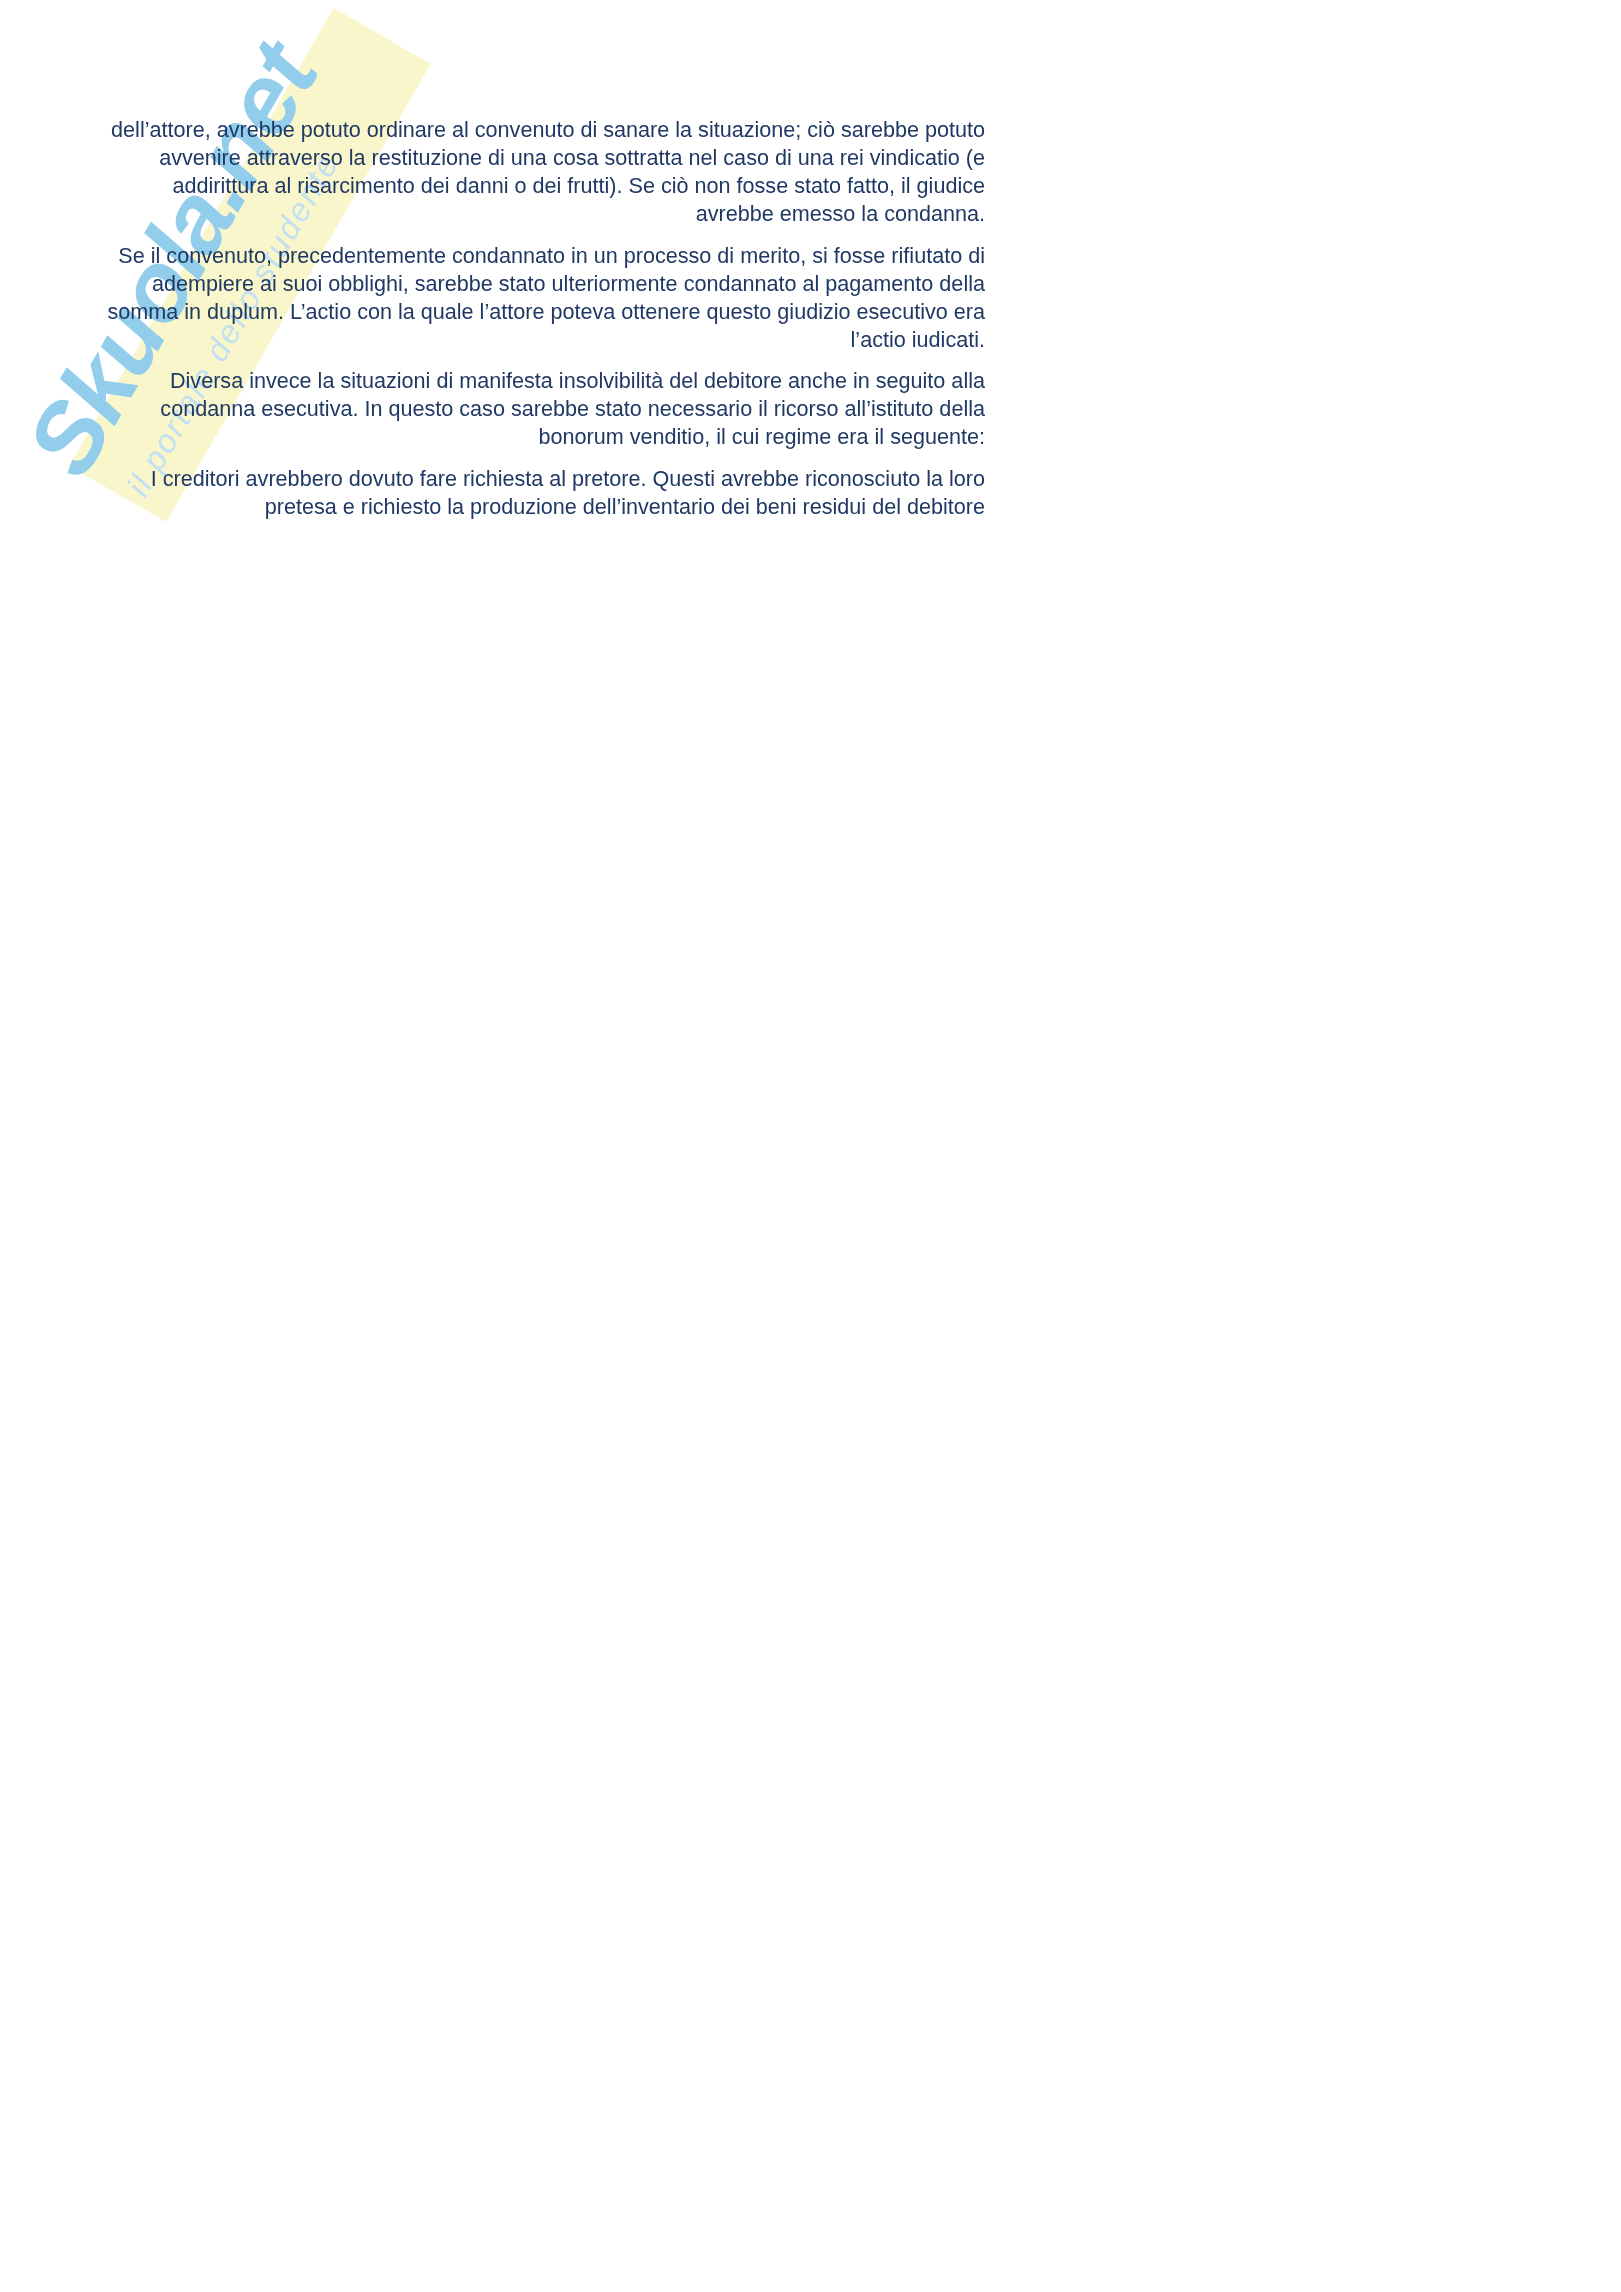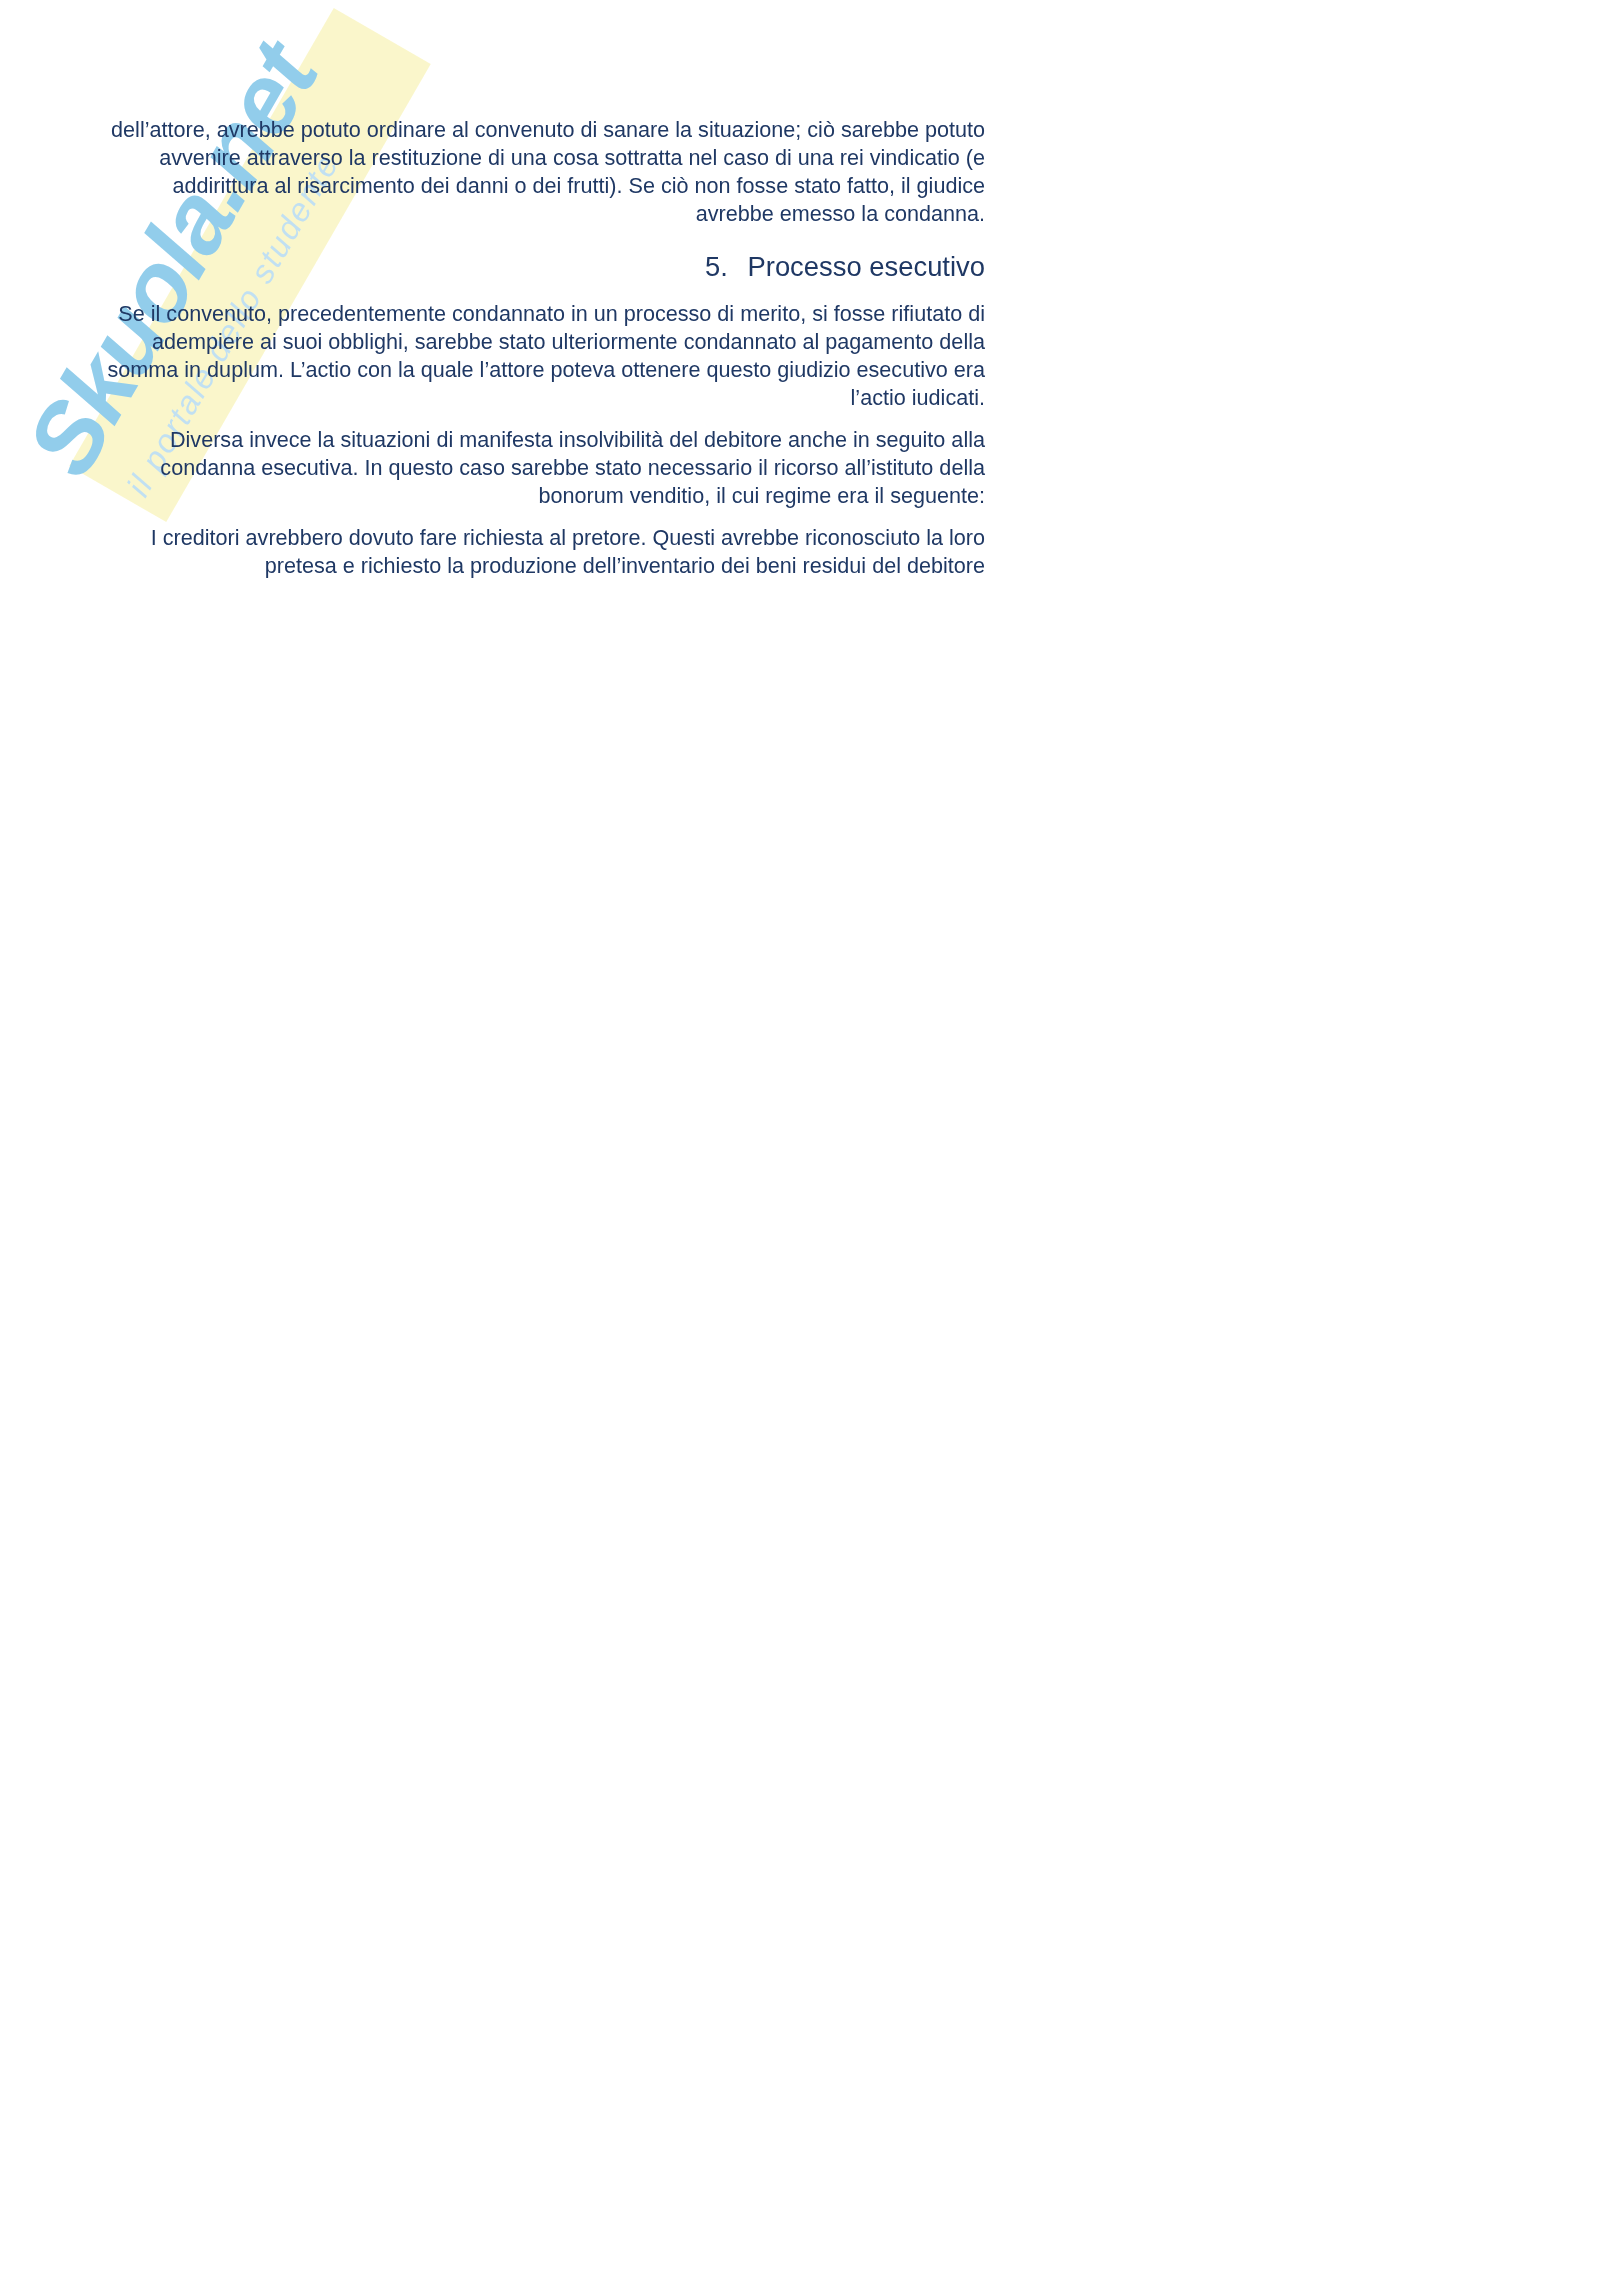--- a/index.html
+++ b/index.html
@@ -94,21 +94,20 @@
   <div class="watermark">
     <div class="wm-band"></div>
     <div class="wm-brand">Skuola.net</div>
     <div class="wm-tagline">il portale dello studente</div>
   </div>
 
   <div class="content">
 
     <p>dell’attore, avrebbe potuto ordinare al convenuto di sanare la situazione; ciò sarebbe potuto avvenire attraverso la restituzione di una cosa sottratta nel caso di una rei vindicatio (e addirittura al risarcimento dei danni o dei frutti). Se ciò non fosse stato fatto, il giudice avrebbe emesso la condanna.</p>
 
-    <h2 class="section-heading"><span class="heading-number">5.</span><span>Processo esecutivo</span></h2>
 
     <p>Se il convenuto, precedentemente condannato in un processo di merito, si fosse rifiutato di adempiere ai suoi obblighi, sarebbe stato ulteriormente condannato al pagamento della somma in duplum. L’actio con la quale l’attore poteva ottenere questo giudizio esecutivo era l’actio iudicati.</p>
 
     <p>Diversa invece la situazioni di manifesta insolvibilità del debitore anche in seguito alla condanna esecutiva. In questo caso sarebbe stato necessario il ricorso all’istituto della bonorum venditio, il cui regime era il seguente:</p>
 
     <p>I creditori avrebbero dovuto fare richiesta al pretore. Questi avrebbe riconosciuto la loro pretesa e richiesto la produzione dell’inventario dei beni residui del debitore</p>
 
   </div>
 
 </div>

